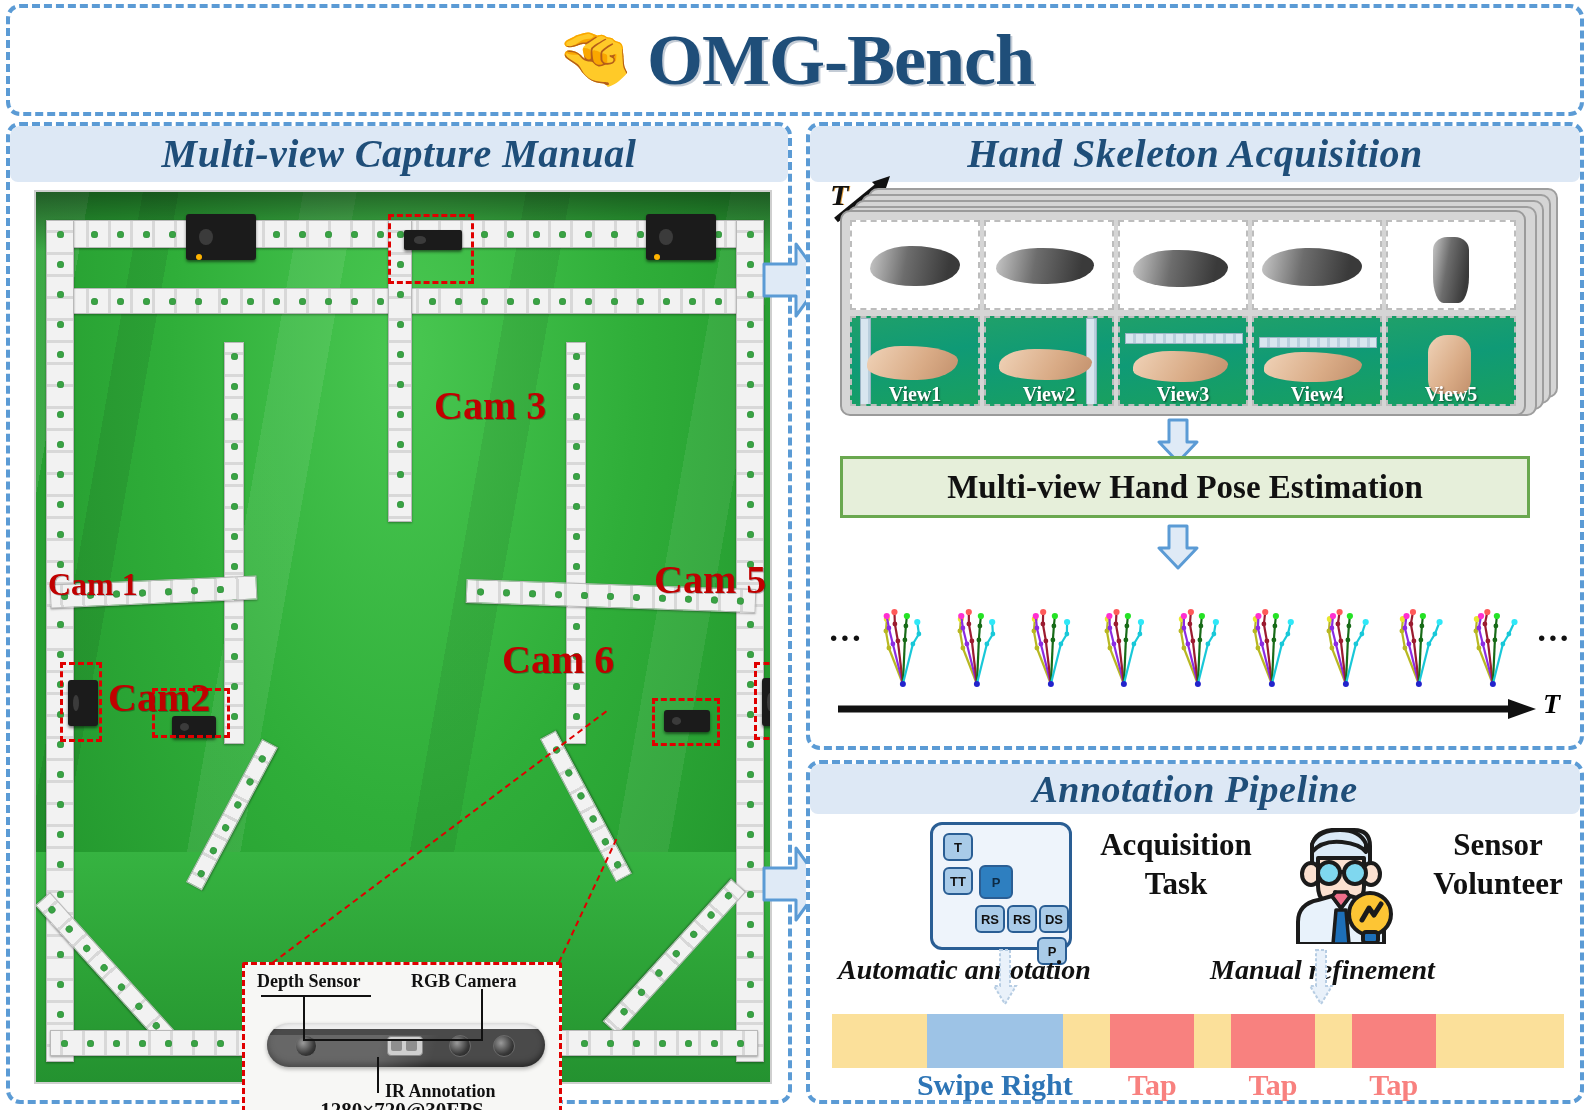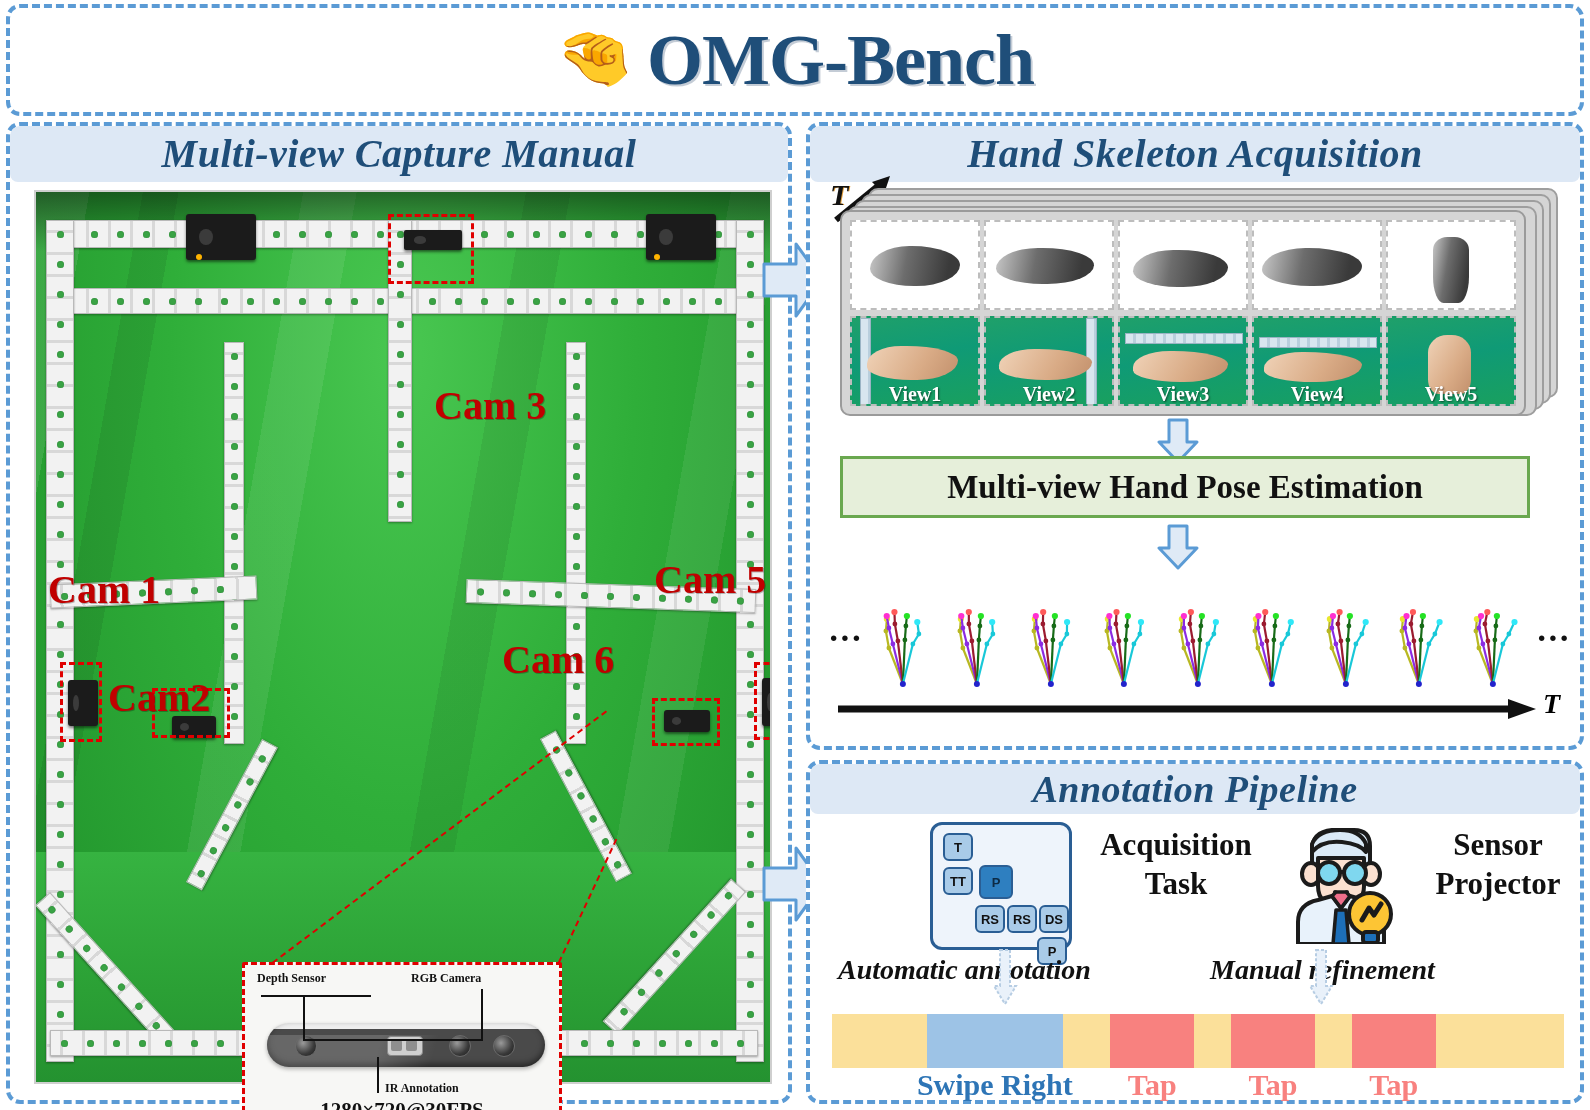--- a/index.html
+++ b/index.html
@@ -50,21 +50,21 @@
   .cam-dot{position:absolute;width:6px;height:6px;border-radius:50%;background:#ffb300;}
 
   .roi{position:absolute;border:3px dashed #e00000;box-sizing:border-box;}
   .camlabel{position:absolute;color:#c00000;font-weight:bold;font-family:"Liberation Serif",serif;
             text-shadow:1px 1px 0 rgba(0,0,0,.25);white-space:nowrap;}
 
   
   #sensor-box{position:absolute;left:232px;top:836px;width:320px;height:168px;
      border:3px dashed #e00000;background:#f7f7f5;box-sizing:border-box;
      padding:6px 8px;border-radius:2px;}
-  #sensor-box .lbl{position:absolute;font-weight:bold;font-size:12px;color:#111;font-family:"Liberation Serif",serif;}
+  #sensor-box .lbl{position:absolute;font-weight:bold;font-size:18px;color:#111;font-family:"Liberation Serif",serif;}
   .realsense{position:absolute;left:22px;top:58px;width:278px;height:44px;border-radius:22px;
      background:linear-gradient(180deg,#efefef 0 14%,#4a4a4a 14% 100%);
      box-shadow:inset 0 -3px 6px rgba(0,0,0,.5),0 2px 4px rgba(0,0,0,.3);overflow:hidden;}
   .realsense .sheen{position:absolute;left:0;top:12px;width:100%;height:32px;
      background:linear-gradient(105deg,rgba(255,255,255,.16) 0 40%,rgba(255,255,255,0) 60%);}
   .lens{position:absolute;top:12px;width:20px;height:20px;border-radius:50%;
      background:radial-gradient(circle at 35% 35%,#9a9a9a,#3a3a3a 60%,#1a1a1a);border:1px solid #6b6b6b;}
   .irproj{position:absolute;left:120px;top:13px;width:34px;height:18px;border-radius:4px;background:#cfcfcf;
      border:1px solid #8a8a8a;}
   .irproj span{position:absolute;top:3px;width:11px;height:11px;background:#8e8e8e;border-radius:2px;}
@@ -413,21 +413,21 @@
     <div class="cam" style="left:628px;top:518px;width:46px;height:22px;"></div>
     <div class="cam" style="left:726px;top:486px;width:28px;height:48px;"></div>
 
     <div class="roi" style="left:352px;top:22px;width:86px;height:70px;"></div>
     <div class="roi" style="left:24px;top:470px;width:42px;height:80px;"></div>
     <div class="roi" style="left:116px;top:496px;width:78px;height:50px;"></div>
     <div class="roi" style="left:616px;top:506px;width:68px;height:48px;"></div>
     <div class="roi" style="left:718px;top:470px;width:44px;height:78px;"></div>
   </div>
 
-  <div class="camlabel" style="left:38px;top:440px;font-size:40px;">Cam 1</div>
+  <div class="camlabel" style="left:38px;top:440px;font-size:32px;">Cam 1</div>
   <div class="camlabel" style="left:98px;top:548px;font-size:40px;">Cam2</div>
   <div class="camlabel" style="left:424px;top:256px;font-size:40px;">Cam 3</div>
   <div class="camlabel" style="left:492px;top:510px;font-size:40px;">Cam 6</div>
   <div class="camlabel" style="left:644px;top:430px;font-size:40px;">Cam 5</div>
 
   <div class="zoomline" style="left:262px;top:836px;width:418px;transform:rotate(-37deg);transform-origin:0 0;"></div>
   <div class="zoomline" style="left:548px;top:836px;width:136px;transform:rotate(-65deg);transform-origin:0 0;"></div>
 
   <div id="sensor-box">
     <div class="lbl" style="left:12px;top:6px;">Depth Sensor</div>
@@ -894,21 +894,21 @@
       <path d="M54 80 l9 12 l9 -12 l-4 -4 h-10 z" fill="#ef6e8a" stroke="#1b1b1b" stroke-width="3.5" stroke-linejoin="round"></path>
       <path d="M58 94 h10 l3 34 h-16 z" fill="#1d6fb8" stroke="#1b1b1b" stroke-width="3.5" stroke-linejoin="round"></path>
       <circle cx="92" cy="98" r="21" fill="#fdc534" stroke="#1b1b1b" stroke-width="4"></circle>
       <rect x="85" y="116" width="15" height="11" rx="3" fill="#1d6fb8" stroke="#1b1b1b" stroke-width="4"></rect>
       <path d="M84 104 l7 -12 l5 7 l7 -11" fill="none" stroke="#1b1b1b" stroke-width="5" stroke-linecap="round" stroke-linejoin="round"></path>
     </svg>
   </div>
 
   <div id="evol">
     <div>Sensor</div>
-    <div>Projector</div>
+    <div>Volunteer</div>
   </div>
 
   <div class="subcap" style="left:28px;top:190px;">Automatic annotation</div>
   <div class="subcap" style="left:400px;top:190px;">Manual refinement</div>
 
   <div class="dotarrow" style="left:182px;top:184px;">
     <svg width="26" height="60" viewBox="0 0 26 60">
         <polygon points="8,2 18,2 18,38 24,38 13,56 2,38 8,38" fill="#e9f1fa" stroke="#b7cde3" stroke-width="2" stroke-dasharray="3 2"></polygon>
       </svg>
   </div>

